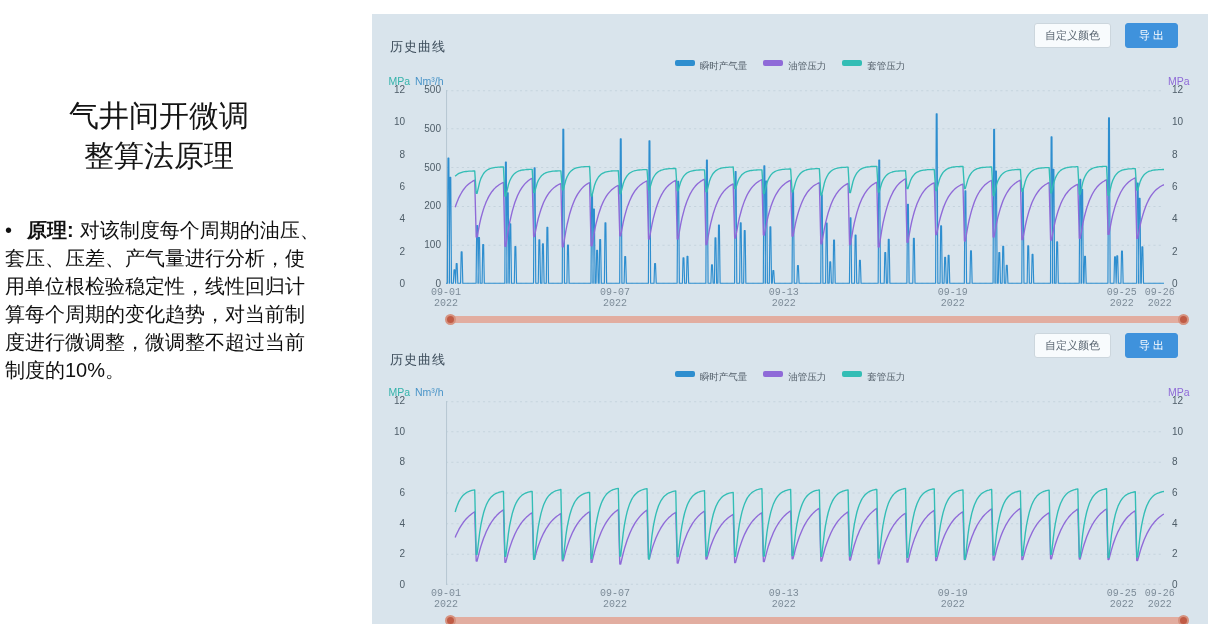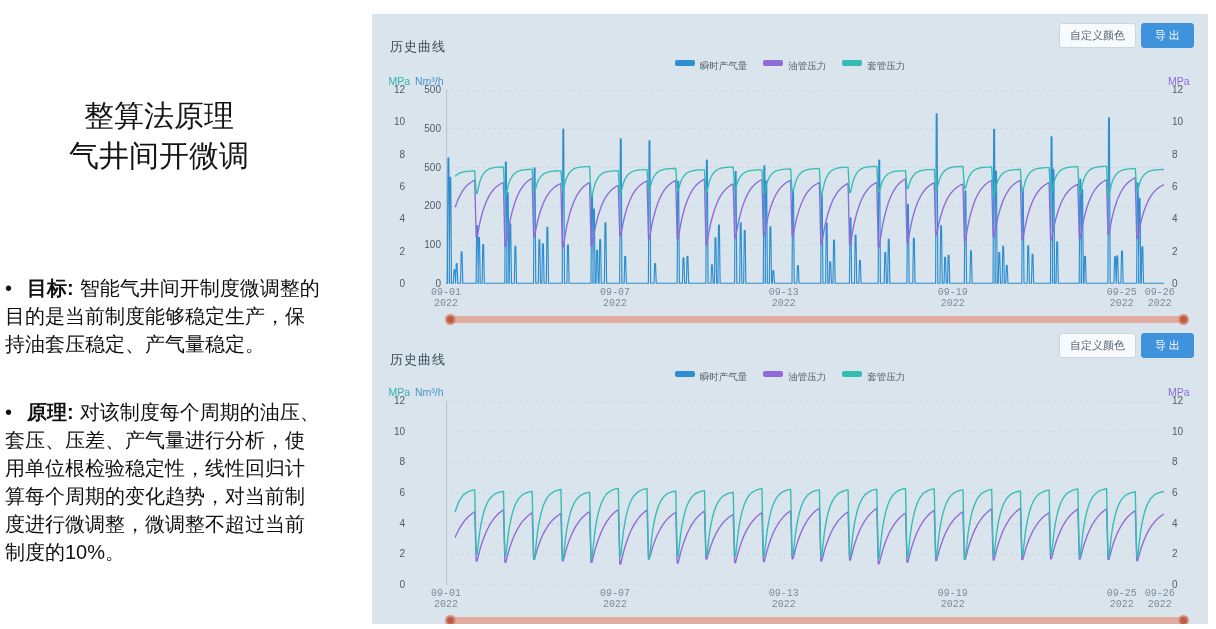--- a/index.html
+++ b/index.html
@@ -17,21 +17,21 @@
   .bullet-goal{margin-top:98px;}
   .bullet-principle{margin-top:40px;}
 
   
   .panel{position:absolute;left:372px;top:14px;width:836px;height:610px;background:#d9e4ec;
     box-sizing:border-box;padding:2px 14px 0 14px;overflow:hidden;}
   .chart-head{position:relative;height:44px;}
   .chart-head.second{height:40px;margin-top:4px;}
   .ctitle{position:absolute;left:4px;top:22px;font-size:13px;color:#3c4c5a;letter-spacing:1px;}
   .chart-head.second .ctitle{top:20px;}
-  .toolbar{position:absolute;right:0;top:7px;display:flex;gap:5px;padding-left:36px;}
+  .toolbar{position:absolute;right:16px;top:7px;display:flex;gap:14px;padding-left:36px;}
   .chart-head.second .toolbar{top:2px;}
   .btn-light{background:#f8fbfd;border:1px solid #ccd6dd;color:#5a6672;font-size:11px;
     padding:4px 10px;border-radius:3px;cursor:pointer;}
   .btn-primary{background:#3f92dc;border:1px solid #3f92dc;color:#fff;font-size:11px;
     padding:4px 13px;border-radius:3px;cursor:pointer;}
   .legend-row{display:flex;justify-content:center;align-items:center;gap:16px;height:12px;}
   .legend-item{display:flex;gap:5px;cursor:pointer;}
   .legend-swatch{width:20px;height:6px;border-radius:2px;display:inline-block;}
   .legend-label{font-size:9.5px;color:#55616c;}
   .units{position:relative;height:15px;margin-top:3px;font-size:10.5px;}
@@ -61,24 +61,23 @@
   .slider-handle.left{left:-1px;}
   .slider-handle.right{right:-1px;}
 </style>
 </head>
 <body>
 
 <div class="page">
 
   <div class="left-col">
     <div class="slide-title">
+      <div>气井间开微调</div>
       <div>整算法原理</div>
-      <div>气井间开微调</div>
     </div>
-    <p class="bullet bullet-goal"><span class="dot">•</span><b>目标:</b><span>智能气井间开制度微调整的目的是当前制度能够稳定生产，保持油套压稳定、产气量稳定。</span></p>
     <p class="bullet bullet-principle"><span class="dot">•</span><b>原理:</b><span>对该制度每个周期的油压、套压、压差、产气量进行分析，使用单位根检验稳定性，线性回归计算每个周期的变化趋势，对当前制度进行微调整，微调整不超过当前制度的10%。</span></p>
   </div>
 
   <div class="panel">
 
     <div class="chart-block">
       <div class="chart-head">
         <span class="ctitle">历史曲线</span>
         <span class="toolbar">
           <button class="btn-light">自定义颜色</button>

